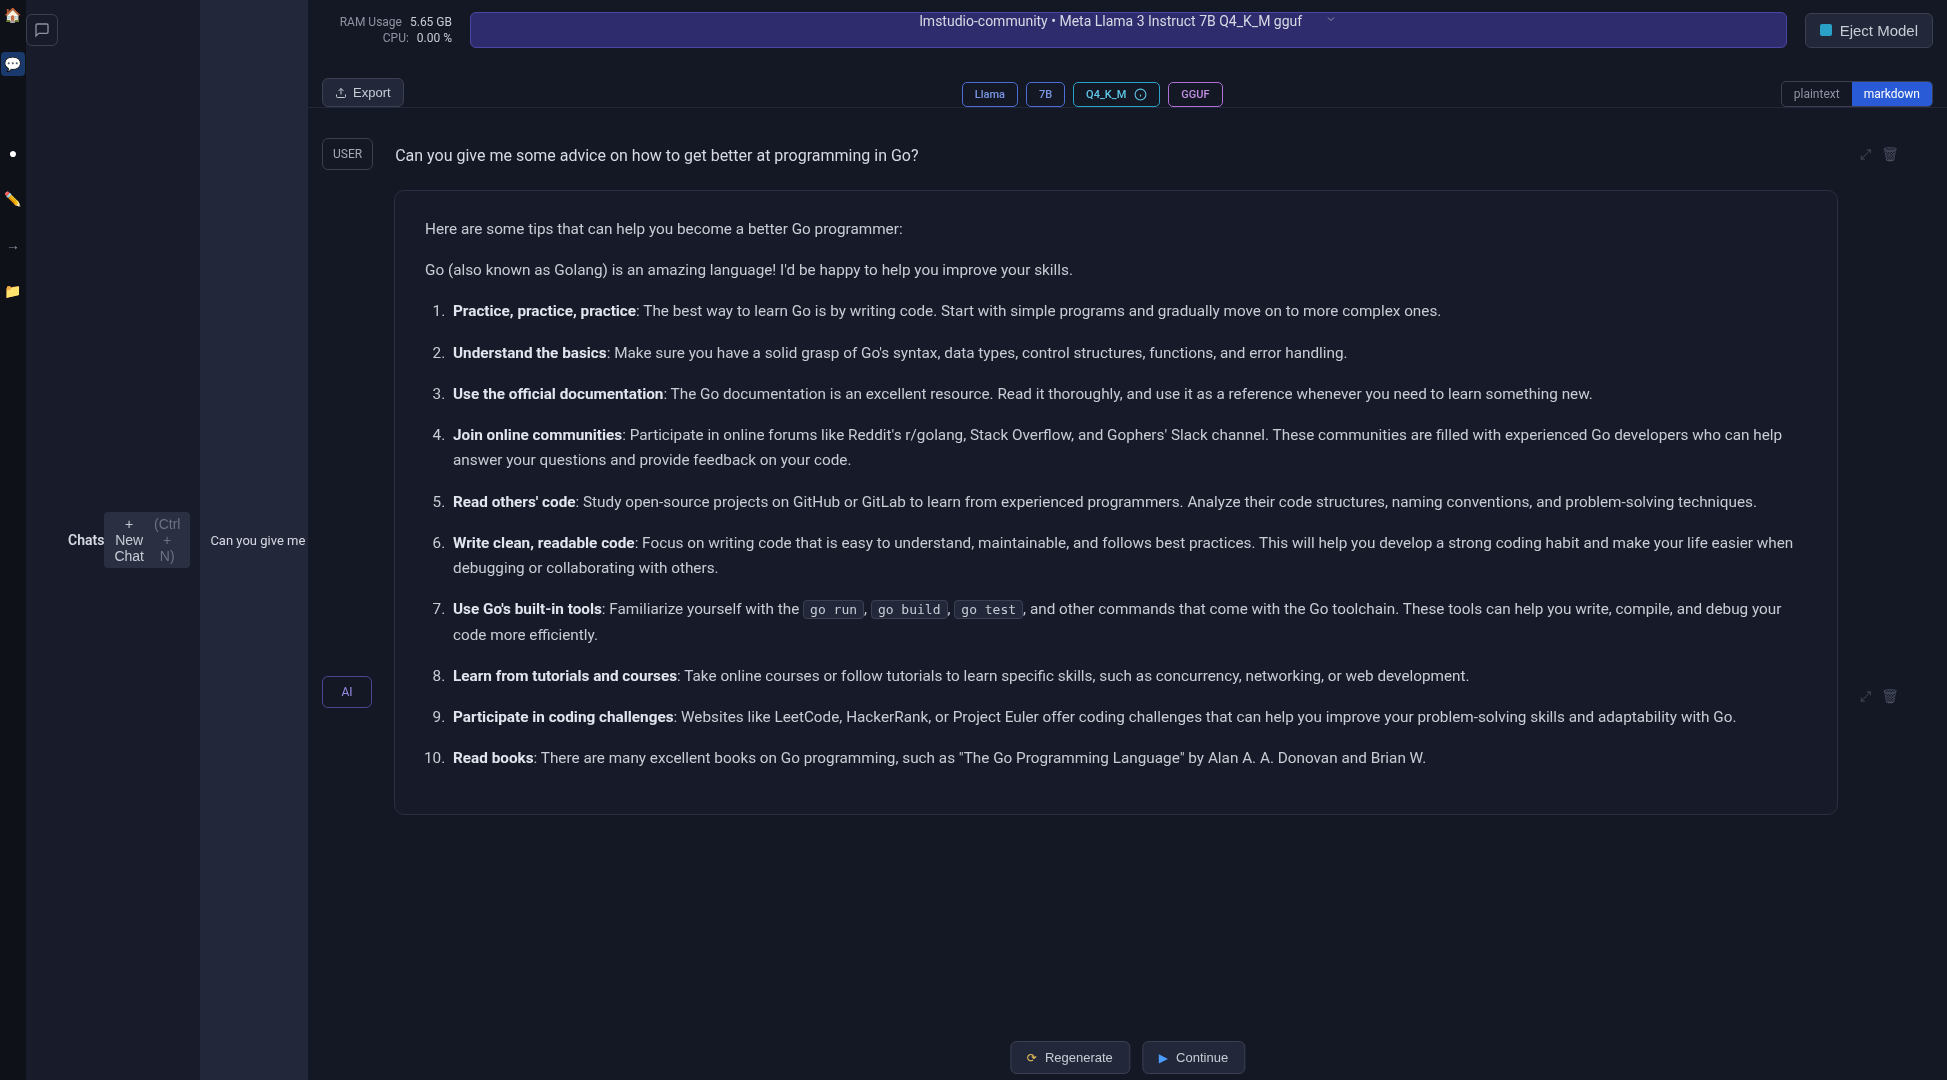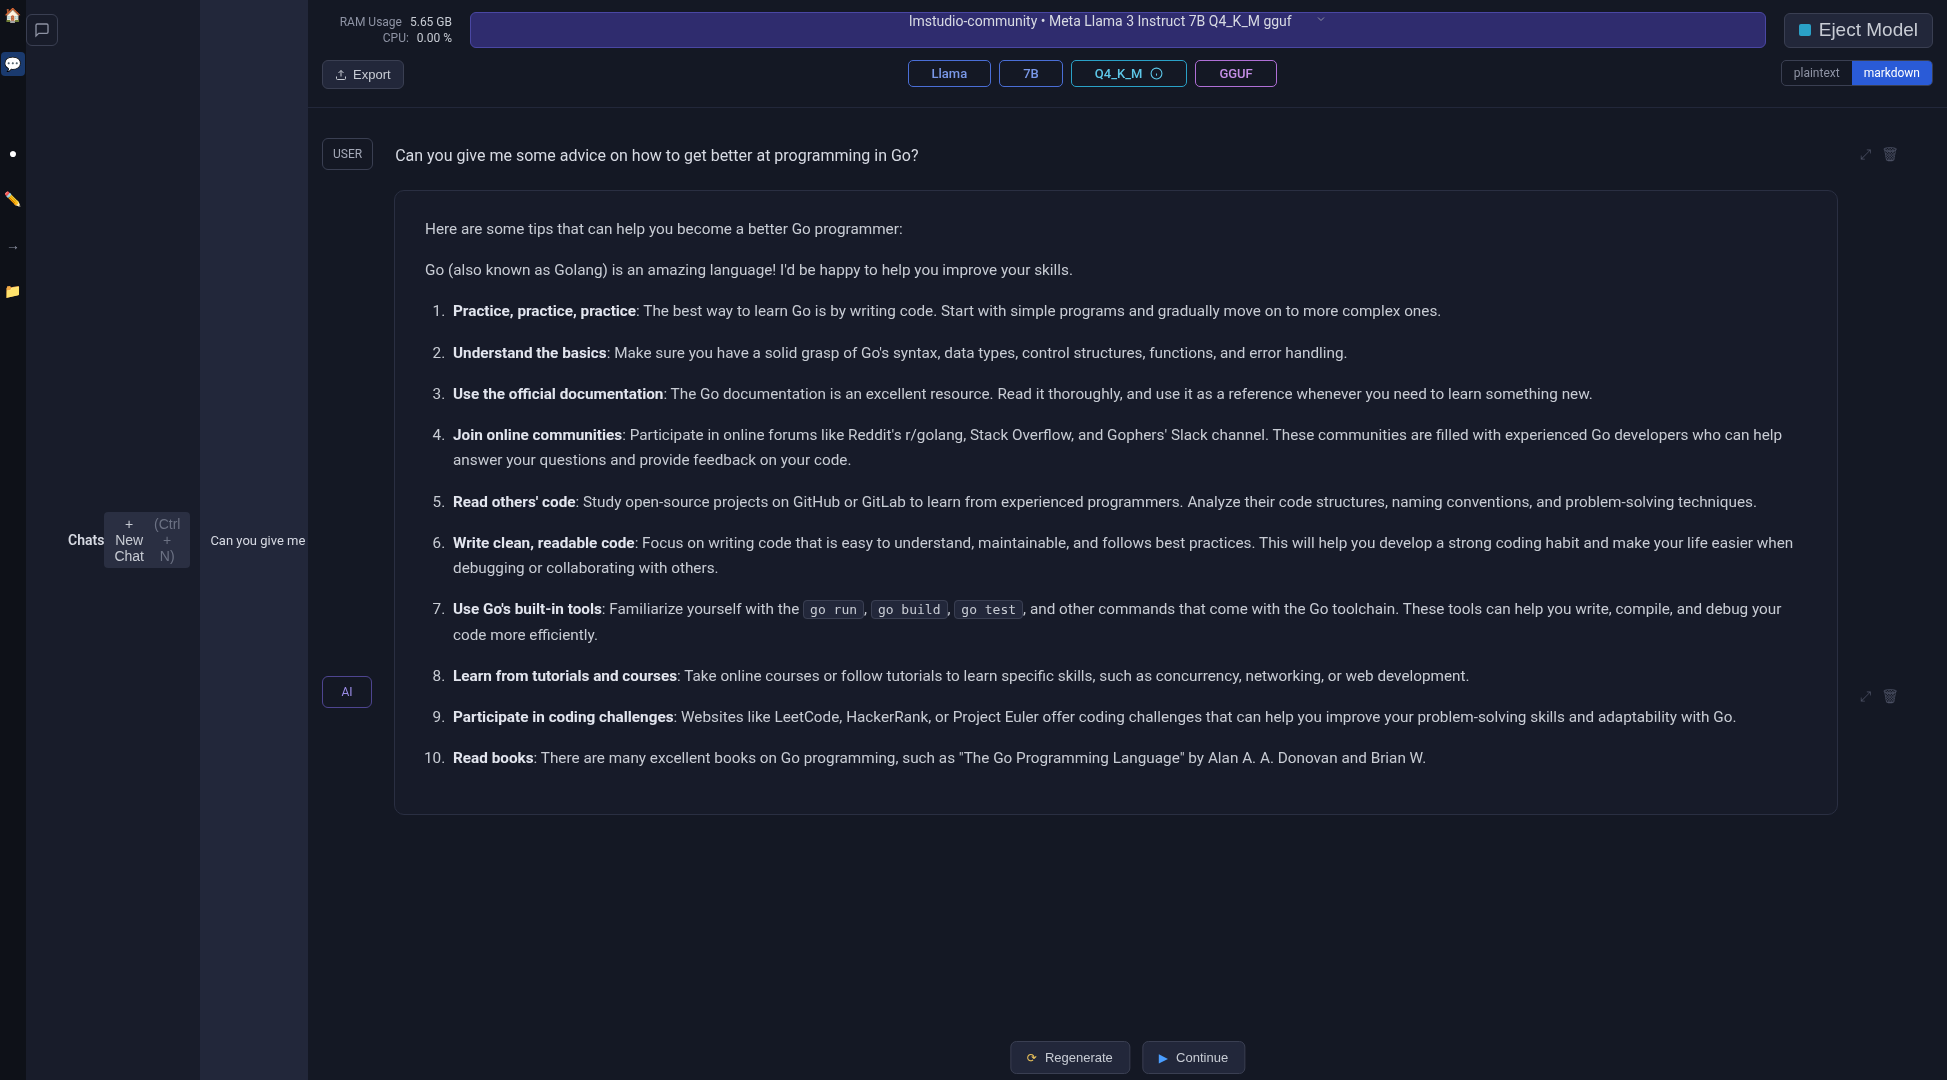--- a/index.html
+++ b/index.html
@@ -159,33 +159,33 @@
   background: #22273a;
   border: 1px solid #3a3f52;
   border-radius: 6px;
   height: 35px;
   padding: 0 14px;
   color: #c8ccd4;
   cursor: pointer;
   display: flex;
   align-items: center;
   gap: 8px;
-  font-size: 19px;
+  font-size: 15px;
 }
 .eject-btn .dot {
   width: 12px;
   height: 12px;
   background: #2aa1c7;
   border-radius: 2px;
 }
 
 .tags-row {
   height: 48px;
   display: flex;
-  align-items: flex-start;
+  align-items: flex-end;
   padding: 0 14px;
   gap: 8px;
   border-bottom: 1px solid #22273a;
 }
 .export-btn {
   background: #22273a;
   border: 1px solid #3a3f52;
   border-radius: 6px;
   padding: 6px 12px;
   color: #c8ccd4;
@@ -196,22 +196,22 @@
   gap: 6px;
 }
 .tags-center {
   flex: 1;
   display: flex;
   justify-content: center;
   gap: 8px;
 }
 .tag {
   border-radius: 5px;
-  padding: 5px 23px;
-  font-size: 13px;
+  padding: 5px 12px;
+  font-size: 11px;
   font-weight: 500;
 }
 .tag.llama { border: 1px solid #4a6ed6; color: #7a98e8; }
 .tag.sevenb { border: 1px solid #4a6ed6; color: #7a98e8; }
 .tag.quant { border: 1px solid #2aa1c7; color: #5dc7e8; display:flex; align-items:center; gap:8px; }
 .tag.gguf { border: 1px solid #b06fd6; color: #c48ee6; }
 .view-toggle {
   display: flex;
   border: 1px solid #3a3f52;
   border-radius: 5px;

